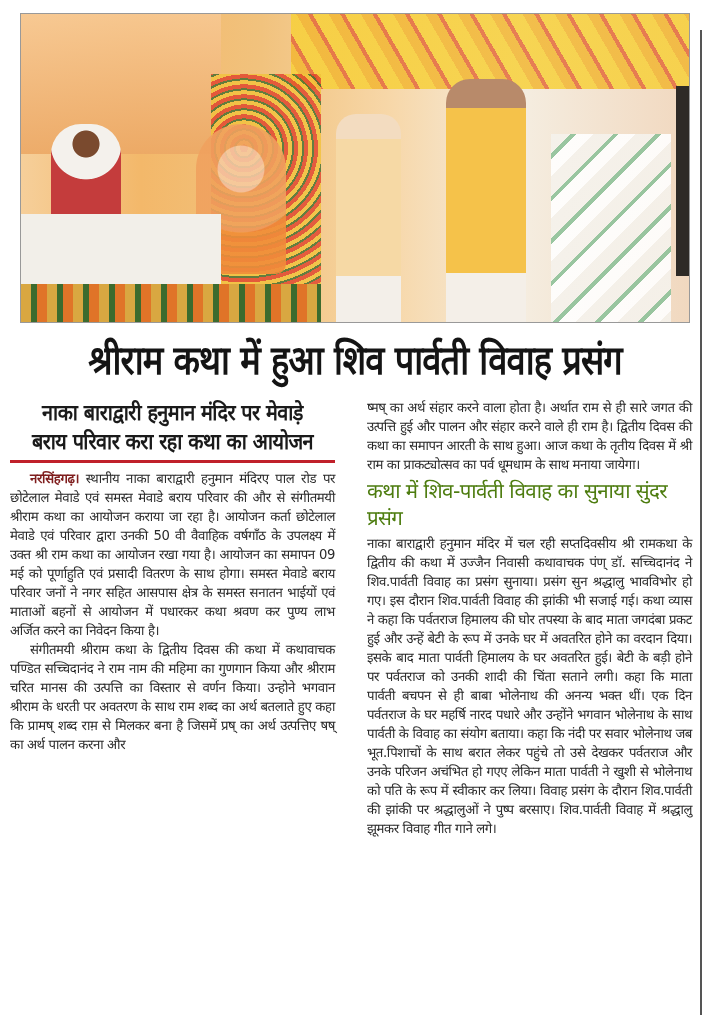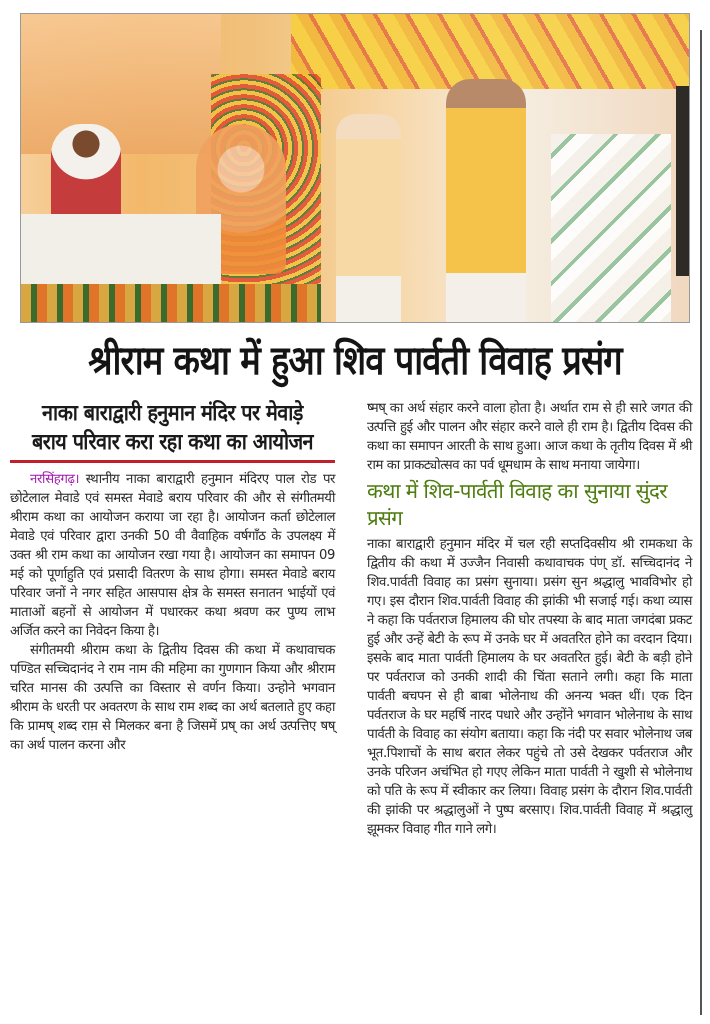--- a/index.html
+++ b/index.html
@@ -56,21 +56,21 @@
     text-align: center; font-size: 22px; line-height: 29px; letter-spacing: -0.6px;
     transform: scaleX(0.9); transform-origin: center top;
   }
   .redrule { height: 3px; background: #c0202a; margin-top: 4px; margin-bottom: 6px; }
 
   .para {
     font-family: "DejaVu Sans", sans-serif; font-size: 13.2px; line-height: 19px; color: #2a2a2a;
     text-align: justify; letter-spacing: -0.4px; text-indent: 20px; margin: 0;
   }
   .para.no-indent { text-indent: 0; }
-  .dateline { font-weight: normal; color: #a21caf; }
+  .dateline { font-weight: bold; color: #7f1d1d; }
 
   .sec-head {
     font-family: "DejaVu Sans", sans-serif; font-weight: normal; color: #4d7c0f;
     font-size: 20.5px; line-height: 27px; letter-spacing: -0.6px; margin: 4px 0 2px 0;
   }
 </style>
 </head>
 <body>
 
 <div class="page">

